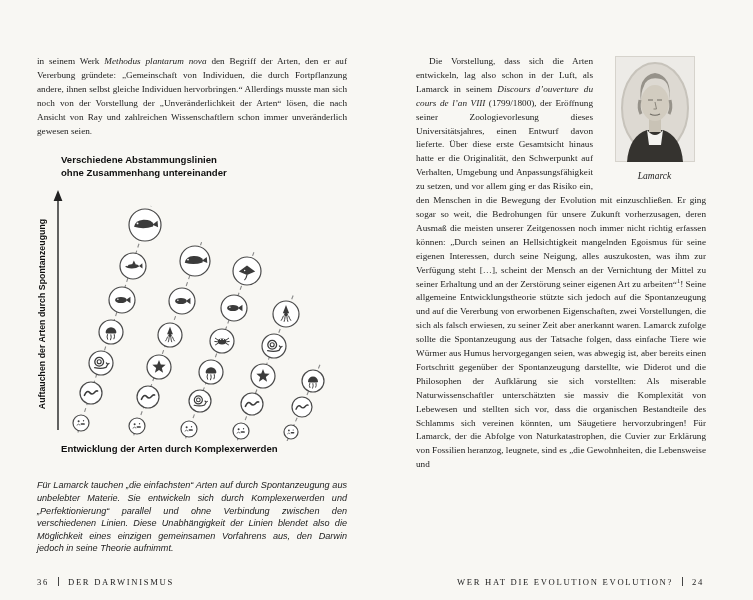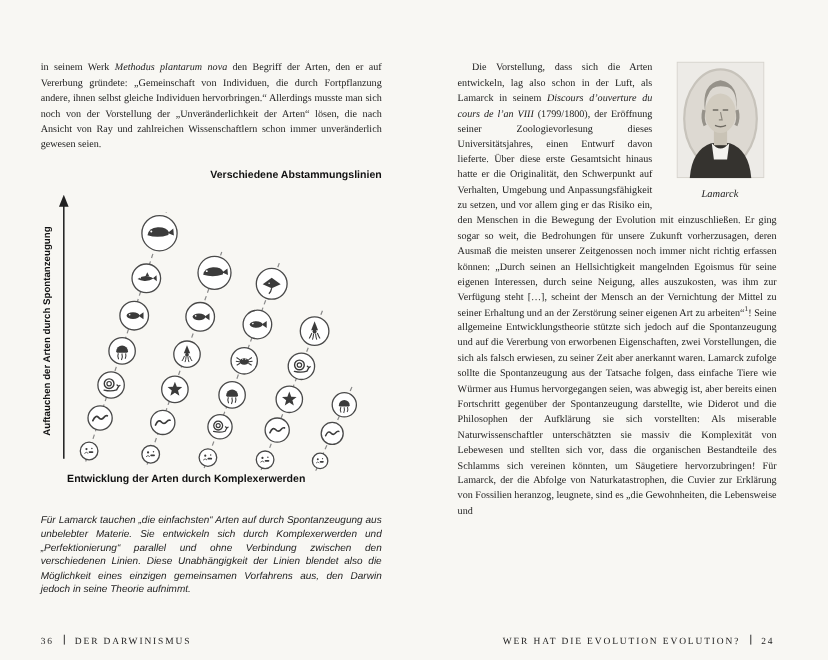--- a/index.html
+++ b/index.html
@@ -21,21 +21,21 @@
     color: #1c1c1c;
     hyphens: auto; -webkit-hyphens: auto;
   }
   .page-text sup { font-size: 6.5px; line-height: 0; }
   .indent { text-indent: 13px; }
   p { margin: 0; }
 
   
   .fig-title {
     font: bold 9.6px/13px "Liberation Sans", sans-serif;
-    text-align: right; padding-left: 24px;
+    text-align: left; padding-left: 24px;
     margin-top: 15px; color: #111;
   }
   .figure-wrap { margin-top: 4px; }
   svg.diagram { display: block; }
   svg.diagram .dash { stroke: #8a8a8a; stroke-width: 1.1; stroke-dasharray: 4 3.2; fill: none; }
   svg.diagram .node { fill: #ffffff; stroke: #4a4a4a; stroke-width: 1.2; }
   svg.diagram .axis { stroke: #222; stroke-width: 1.4; }
   svg.diagram .axis-head { fill: #222; }
   svg.diagram text.y-axis-label { font: bold 8.8px "Liberation Sans", sans-serif; fill: #111; }
   .x-axis-label {
@@ -74,20 +74,21 @@
 </style>
 </head>
 <body>
 
 <div class="page left-page">
 
   <p class="page-text" lang="de"><span>in seinem Werk </span><i>Methodus plantarum nova</i><span> den Begriff der Arten, den er auf Vererbung gründete: „Gemeinschaft von Individuen, die durch Fortpflanzung andere, ihnen selbst gleiche Individuen hervorbringen.“ Allerdings musste man sich noch von der Vorstellung der „Unveränderlichkeit der Arten“ lösen, die nach Ansicht von Ray und zahlreichen Wissenschaftlern schon immer unveränderlich gewesen seien.</span></p>
 
   <div class="fig-title">
     <div>Verschiedene Abstammungslinien</div>
+    <div>ohne Zusammenhang untereinander</div>
   </div>
 
   <div class="figure-wrap">
     <svg class="diagram" width="302" height="258" viewBox="0 0 302 258">
       <g>
         <line class="axis" x1="21" y1="247" x2="21" y2="16"></line>
         <path class="axis-head" d="M21 7 L16.6 18 L25.4 18 Z"></path>
         <text class="y-axis-label" transform="translate(8 131) rotate(-90)" text-anchor="middle">Auftauchen der Arten durch Spontanzeugung</text>
       </g>
       <g>

